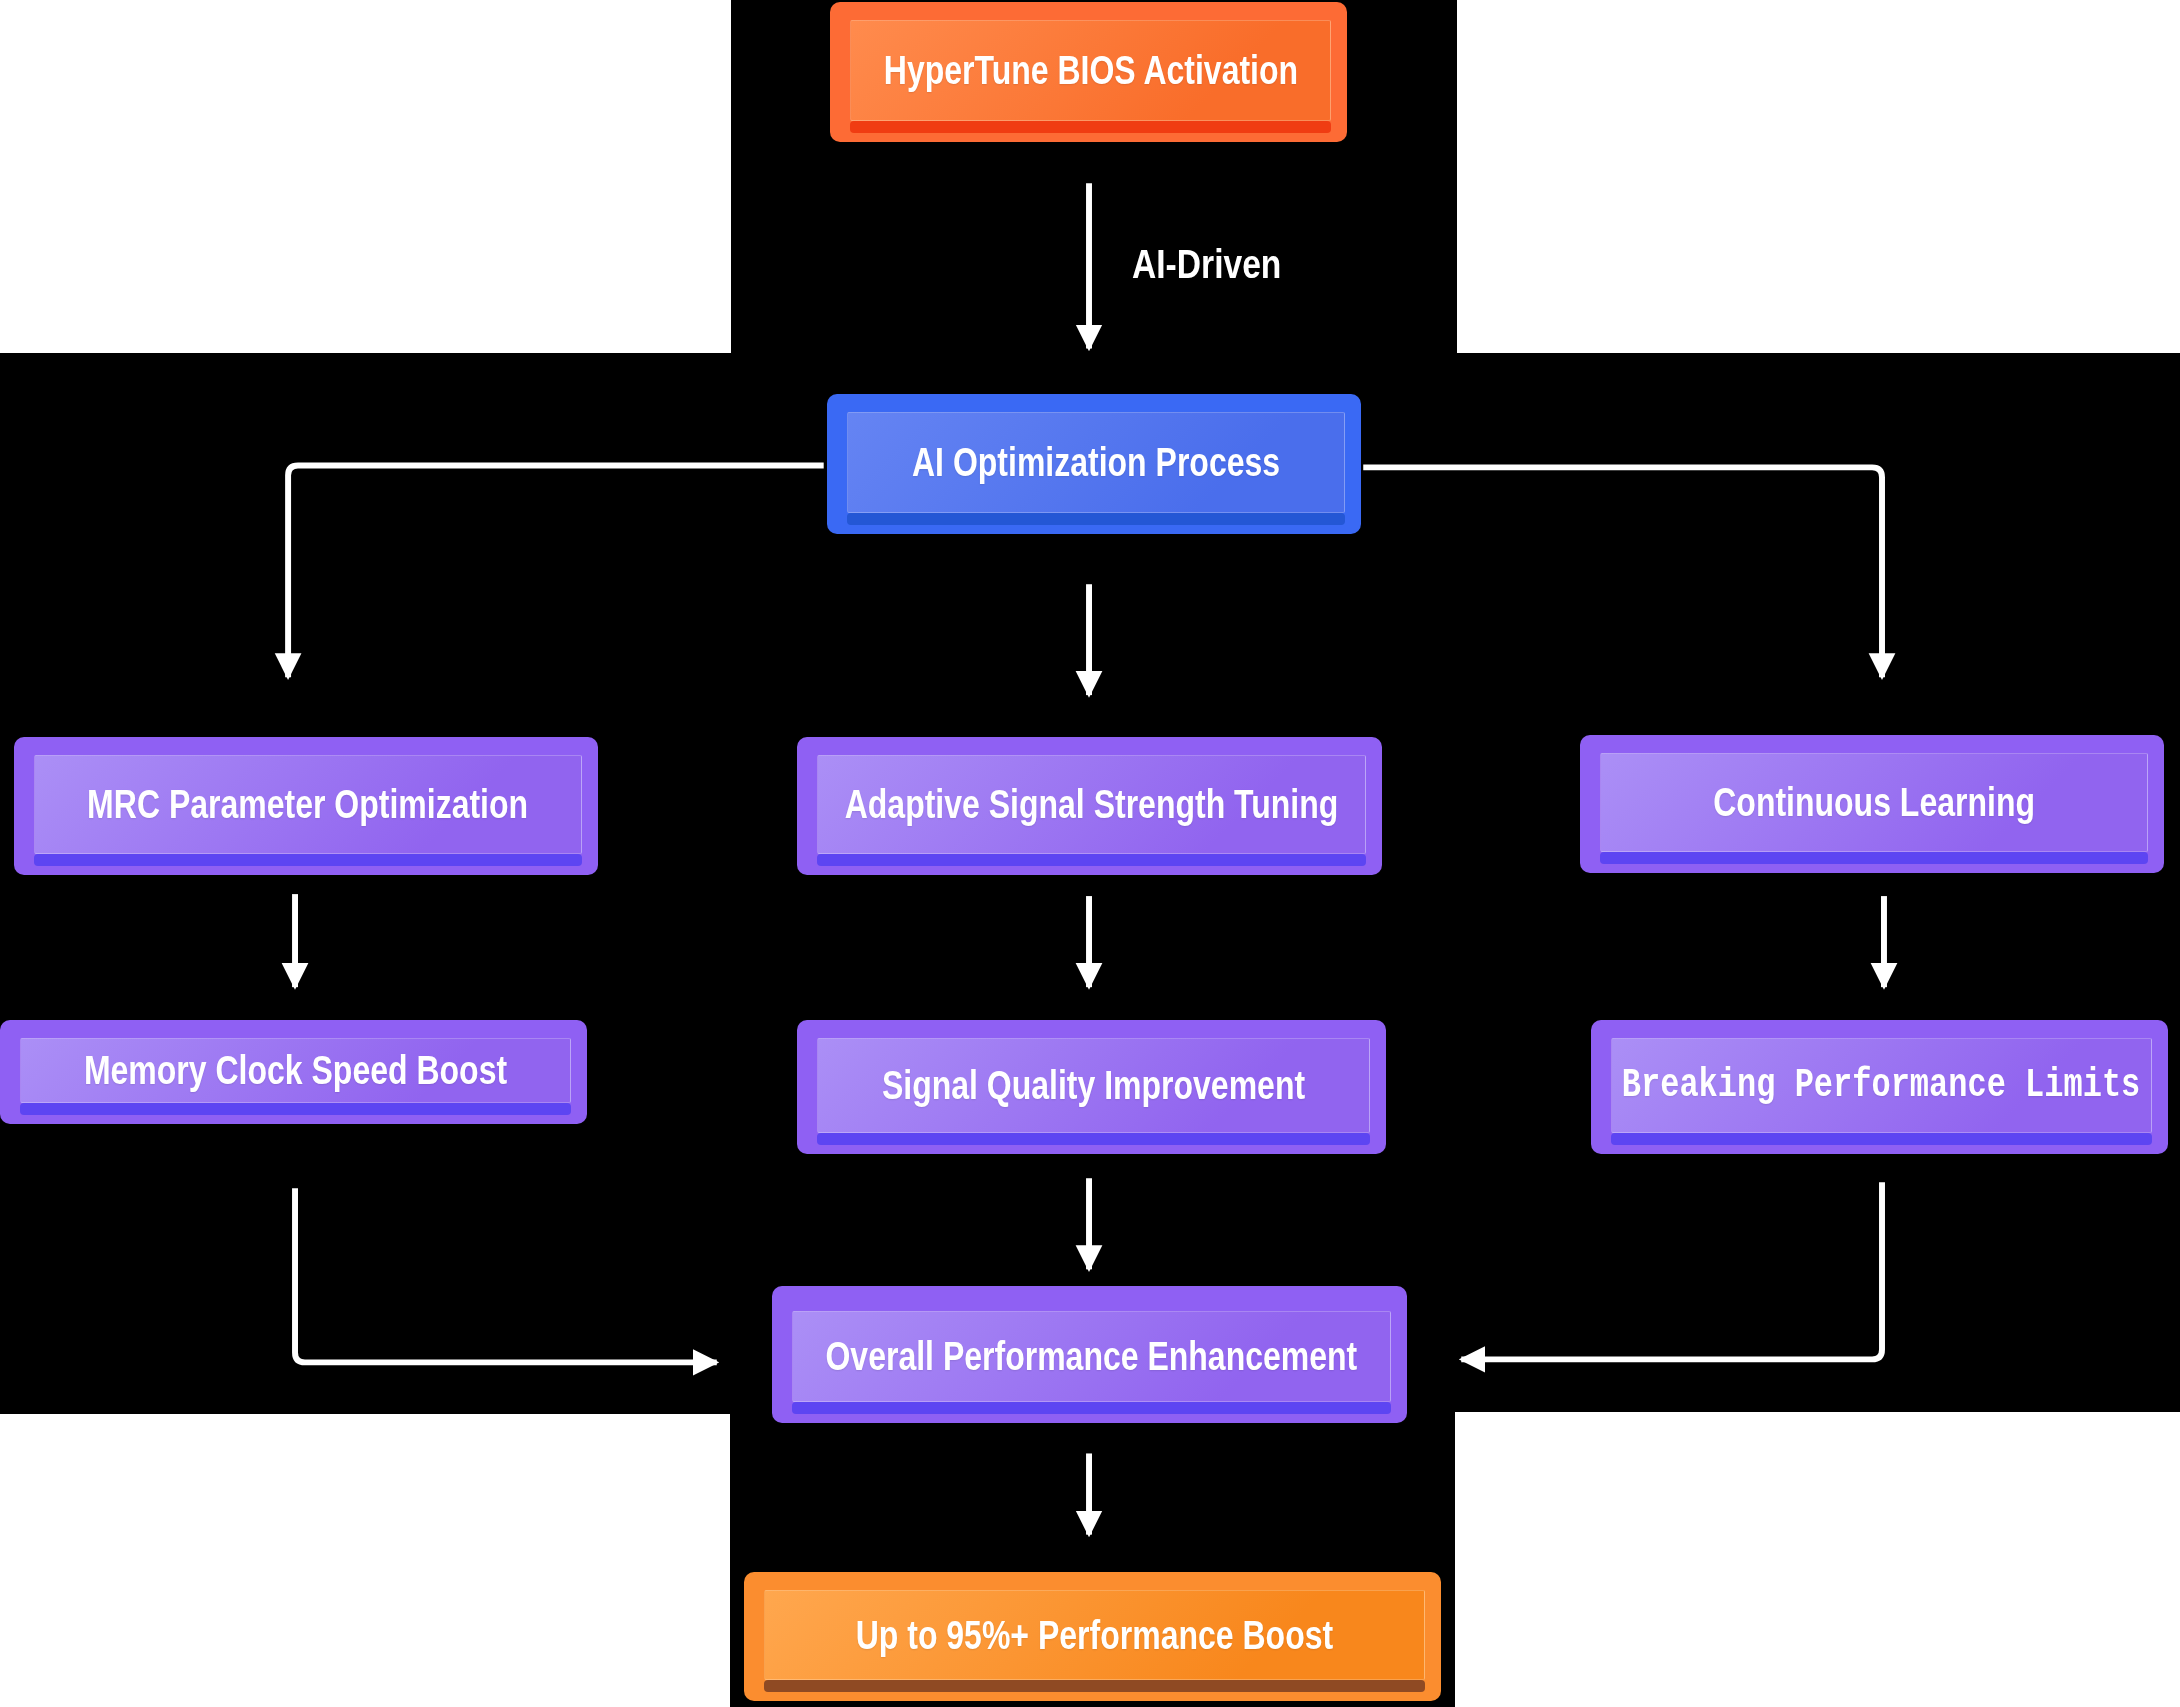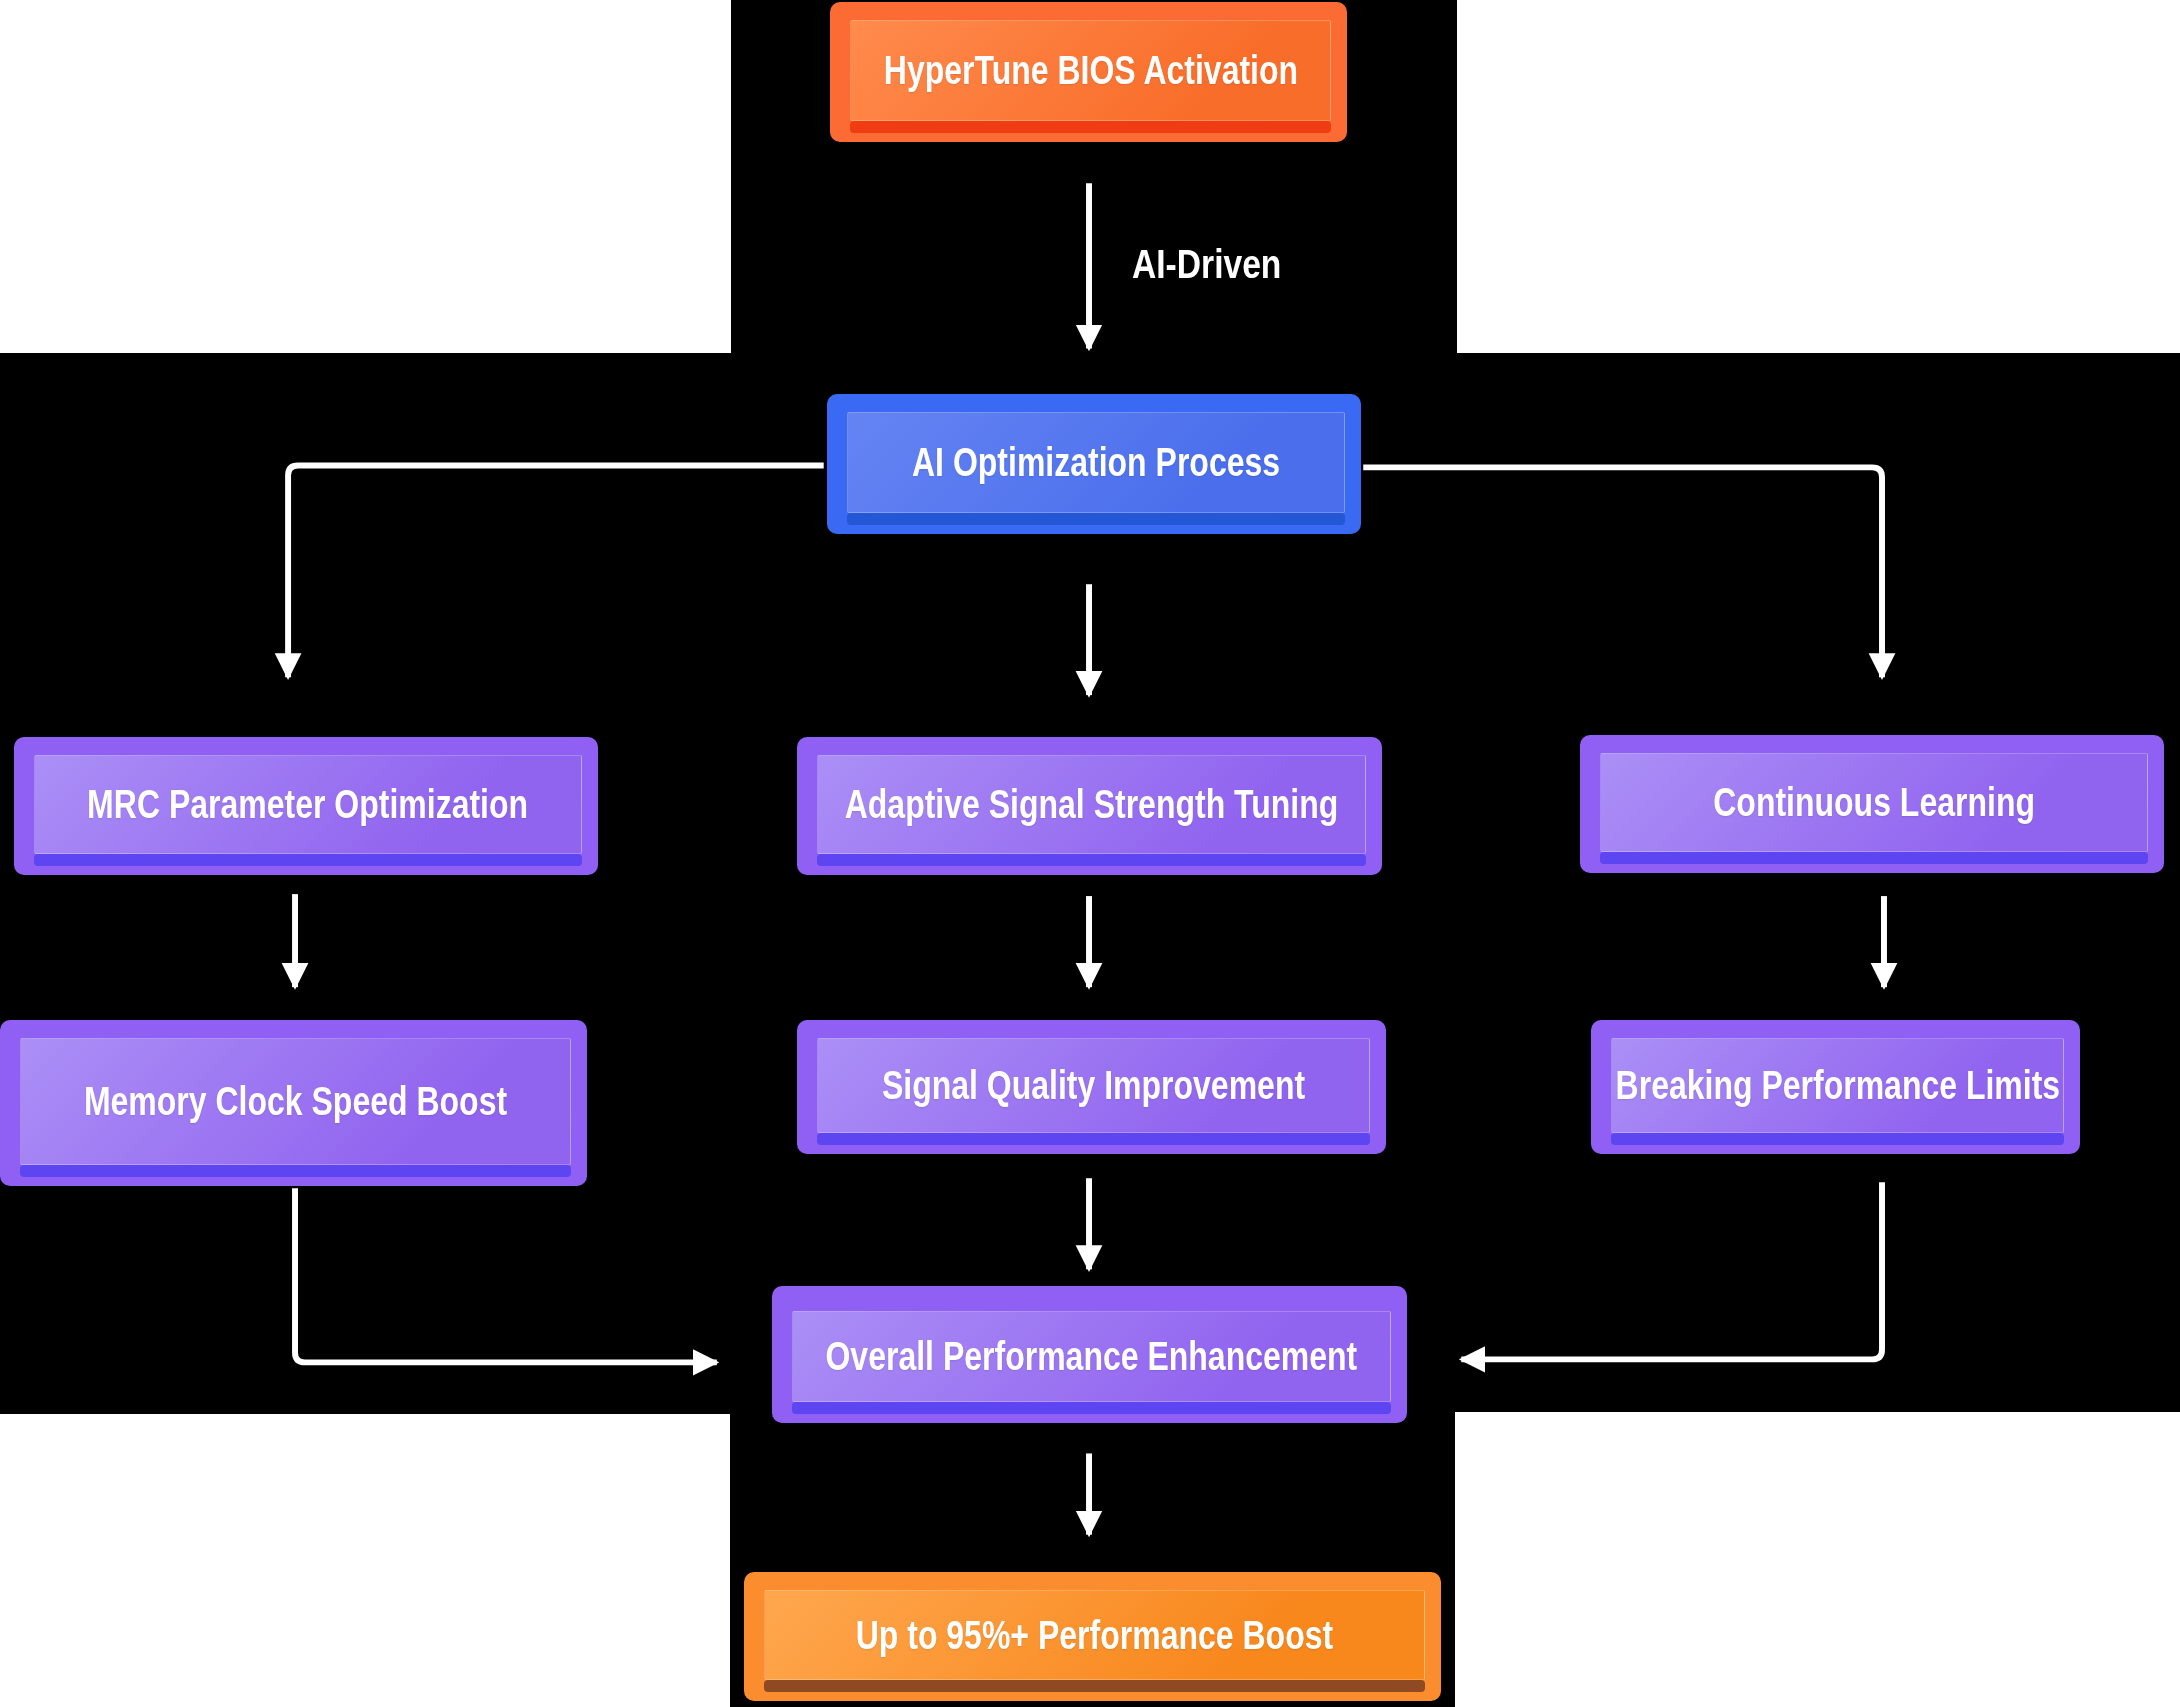--- a/index.html
+++ b/index.html
@@ -127,33 +127,33 @@
           <span class="label" style="color: rgb(255, 255, 255);">Adaptive Signal Strength Tuning</span>
         </div>
         <div class="strip" style="background: rgb(93, 69, 242);"></div>
       </div>
       <div class="node" style="left: 1580px; top: 735px; width: 584px; height: 138px; background: rgb(143, 96, 243);">
         <div class="panel" style="background: linear-gradient(135deg, rgb(171, 143, 246) 0%, rgb(145, 100, 239) 75%);">
           <span class="label" style="color: rgb(255, 255, 255);">Continuous Learning</span>
         </div>
         <div class="strip" style="background: rgb(93, 69, 242);"></div>
       </div>
-      <div class="node" style="left: 0px; top: 1020px; width: 587px; height: 166px; background: rgb(143, 96, 243);">
+      <div class="node" style="left: 0px; top: 1020px; width: 587px; height: 104px; background: rgb(143, 96, 243);">
         <div class="panel" style="background: linear-gradient(135deg, rgb(171, 143, 246) 0%, rgb(145, 100, 239) 75%);">
           <span class="label" style="color: rgb(255, 255, 255);">Memory Clock Speed Boost</span>
         </div>
         <div class="strip" style="background: rgb(93, 69, 242);"></div>
       </div>
       <div class="node" style="left: 797px; top: 1020px; width: 589px; height: 134px; background: rgb(143, 96, 243);">
         <div class="panel" style="background: linear-gradient(135deg, rgb(171, 143, 246) 0%, rgb(145, 100, 239) 75%);">
           <span class="label" style="color: rgb(255, 255, 255);">Signal Quality Improvement</span>
         </div>
         <div class="strip" style="background: rgb(93, 69, 242);"></div>
       </div>
-      <div class="node" style="left: 1591px; top: 1020px; width: 489px; height: 134px; background: rgb(143, 96, 243);">
+      <div class="node" style="left: 1591px; top: 1020px; width: 577px; height: 134px; background: rgb(143, 96, 243); font-family: Liberation Mono, monospace;">
         <div class="panel" style="background: linear-gradient(135deg, rgb(171, 143, 246) 0%, rgb(145, 100, 239) 75%);">
           <span class="label" style="color: rgb(255, 255, 255);">Breaking Performance Limits</span>
         </div>
         <div class="strip" style="background: rgb(93, 69, 242);"></div>
       </div>
       <div class="node" style="left: 772px; top: 1286px; width: 635px; height: 137px; background: rgb(143, 96, 243);">
         <div class="panel" style="background: linear-gradient(135deg, rgb(171, 143, 246) 0%, rgb(145, 100, 239) 75%); margin-top: 7px;">
           <span class="label" style="color: rgb(255, 255, 255);">Overall Performance Enhancement</span>
         </div>
         <div class="strip" style="background: rgb(93, 69, 242);"></div>

